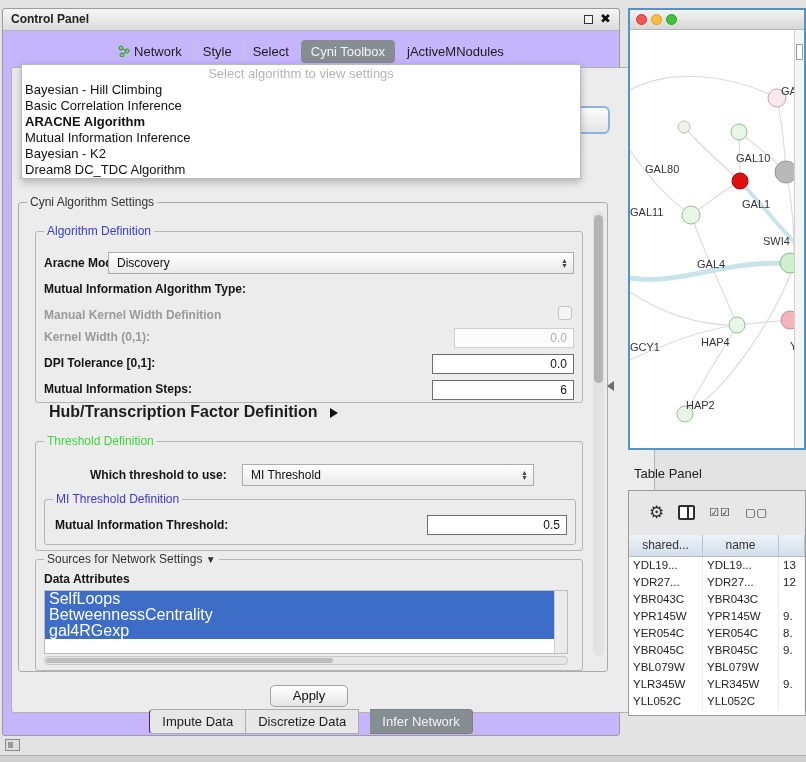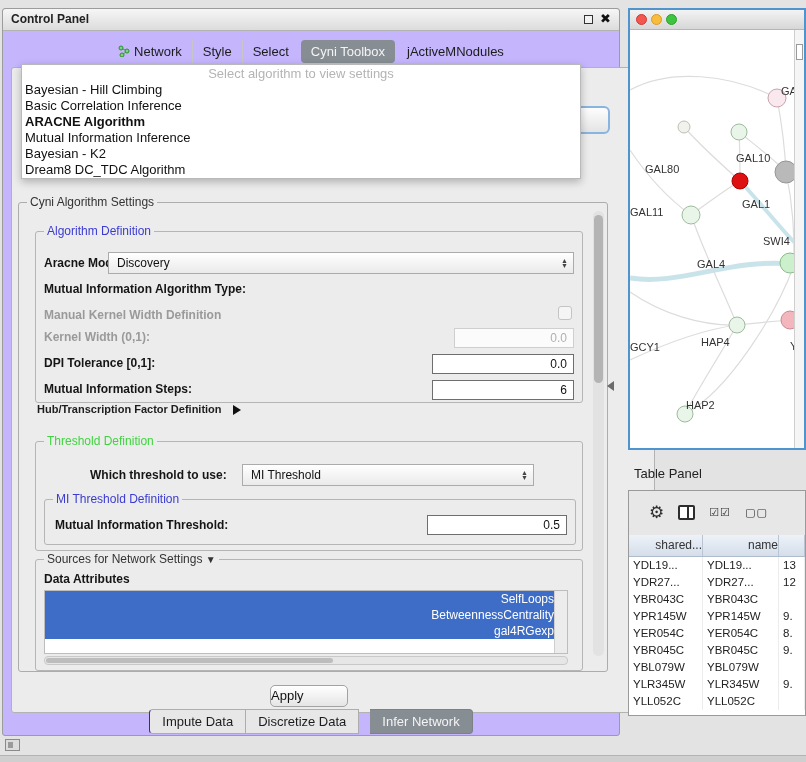--- a/index.html
+++ b/index.html
@@ -41,33 +41,33 @@
 
   .combo { position:absolute; height:22px; border:1px solid #ababab; border-radius:0; background:linear-gradient(#ffffff,#eaeaea); display:flex; align-items:center; }
   .combo .val { flex:1; padding-left:8px; font-size:12px; color:#111; }
   .combo .stepper { width:14px; display:flex; flex-direction:column; align-items:center; line-height:5px; font-size:7px; color:#444; padding-right:3px; }
 
   .field { position:absolute; height:20px; background:#ffffff; border:1px solid #6e6e6e; text-align:right; padding:2px 6px 0 0; font-size:12px; color:#111; }
   .field.dis { background:#fbfbfb; border-color:#cfcfcf; color:#b0b0b0; }
 
   .checkbox { position:absolute; width:14px; height:14px; border:1px solid #c4c4c4; border-radius:3px; background:#f5f5f5; }
 
-  .hub-row { position:absolute; left:18px; top:200px; font-weight:bold; font-size:11px; }
+  .hub-row { position:absolute; left:30px; top:200px; font-weight:bold; font-size:16px; }
   .hub-arrow { display:inline-block; margin-left:8px; width:0; height:0; border-left:8px solid #111; border-top:5px solid transparent; border-bottom:5px solid transparent; vertical-align:middle; }
 
   .attr-list { position:absolute; background:#ffffff; border:1px solid #bdbdbd; overflow:hidden; }
-  .attr-item { height:16px; line-height:16px; padding-left:4px; font-size:12px; color:#ffffff; background:#3d6dc6;text-align:right; }
+  .attr-item { height:16px; line-height:16px; padding-left:4px; font-size:16px; color:#ffffff; background:#3d6dc6; }
   .attr-vscroll { position:absolute; right:0; top:0; bottom:0; width:13px; background:#ececec; border-left:1px solid #cfcfcf; }
   .attr-hscroll { position:absolute; height:9px; background:#e6e6e6; border:1px solid #c9c9c9; border-radius:4px; }
   .attr-hthumb { position:absolute; left:1px; top:1px; width:55%; height:5px; background:#bdbdbd; border-radius:3px; }
 
   .settings-scroll { position:absolute; right:3px; top:8px; width:11px; height:445px; background:#e2e2e2; border-radius:6px; }
   .settings-thumb { position:absolute; left:1px; top:4px; width:9px; height:168px; background:#b4b4b4; border-radius:5px; }
 
-  .apply-btn { position:absolute; left:258px; top:617px; width:78px; height:22px; border:1px solid #a2a2a2; border-radius:5px; background:linear-gradient(#ffffff,#e5e5e5); font-size:13px; color:#111; line-height:20px; }
+  .apply-btn { position:absolute; left:258px; top:617px; width:78px; height:22px; border:1px solid #a2a2a2; border-radius:5px; background:linear-gradient(#ffffff,#e5e5e5); font-size:13px; color:#111; text-align:center; line-height:20px; }
 
   .bottom-tabs { position:absolute; left:0; top:700px; width:100%; display:flex; justify-content:center; }
   .btab { padding:4px 12px; font-size:13px; border:1px solid #adadad; border-left:none; background:#e7e7e7; color:#1c1c1c; }
   .btab:first-child { border-left:1px solid #4c1d95; border-radius:4px 0 0 4px; }
   .btab:last-child { border-radius:0 4px 4px 0;margin-left:11px; }
   .btab.selected { background:#868d93; color:#f4f4f4; border-color:#7b8187; }
 
   .splitter { position:absolute; left:604px; top:372px; width:0; height:0; border-right:7px solid #6b6b6b; border-top:5px solid transparent; border-bottom:5px solid transparent; }
 
   
@@ -84,21 +84,21 @@
   
   .table-panel-title { position:absolute; left:634px; top:466px; font-size:13px; color:#222; }
   .tbl-window { position:absolute; left:628px; top:490px; width:178px; height:226px; background:#e7e7e7; border:1px solid #9a9a9a; overflow:hidden; }
   .tbl-toolbar { position:relative; height:42px; display:flex; align-items:center; gap:14px; padding-left:20px; }
   .gear { font-size:17px; color:#2d2d2d; }
   .col-icon { width:17px; height:15px; border:2px solid #2d2d2d; border-radius:2px; position:relative; background:#fff; }
   .col-icon::after { content:""; position:absolute; left:50%; top:0; bottom:0; width:2px; background:#2d2d2d; }
   .cb-pair { font-size:11px; color:#2d2d2d; letter-spacing:1px; }
   .tbl { position:absolute; left:0; top:44px; right:0; bottom:0; background:#ffffff; }
   .tbl-head { display:flex; height:22px; background:linear-gradient(#eef2f8,#d4deea); border-bottom:1px solid #aebccb; }
-  .th { font-size:12px; color:#333; text-align:right; line-height:21px; border-right:1px solid #b9c5d3; overflow:hidden; white-space:nowrap; }
+  .th { font-size:12px; color:#333; text-align:center; line-height:21px; border-right:1px solid #b9c5d3; overflow:hidden; white-space:nowrap; }
   .tr { display:flex; height:17px; background:#ffffff; }
   .td { font-size:11.5px; color:#222; line-height:17px; padding-left:4px; border-right:1px solid #ececec; overflow:hidden; white-space:nowrap; }
   .c1 { width:74px; } .c2 { width:76px; } .c3 { flex:1; }
 
   
   .mini-icon { position:absolute; left:5px; top:739px; width:15px; height:12px; border:1px solid #8a8a8a; background:#dcdcdc; }
   .mini-icon::after { content:""; position:absolute; left:2px; top:2px; width:5px; height:6px; background:#9a9a9a; }
   .bottom-strip { position:absolute; left:0; top:755px; width:100%; height:7px; background:#cfcfcf; border-top:1px solid #b2b2b2; }
 </style>
 </head>

